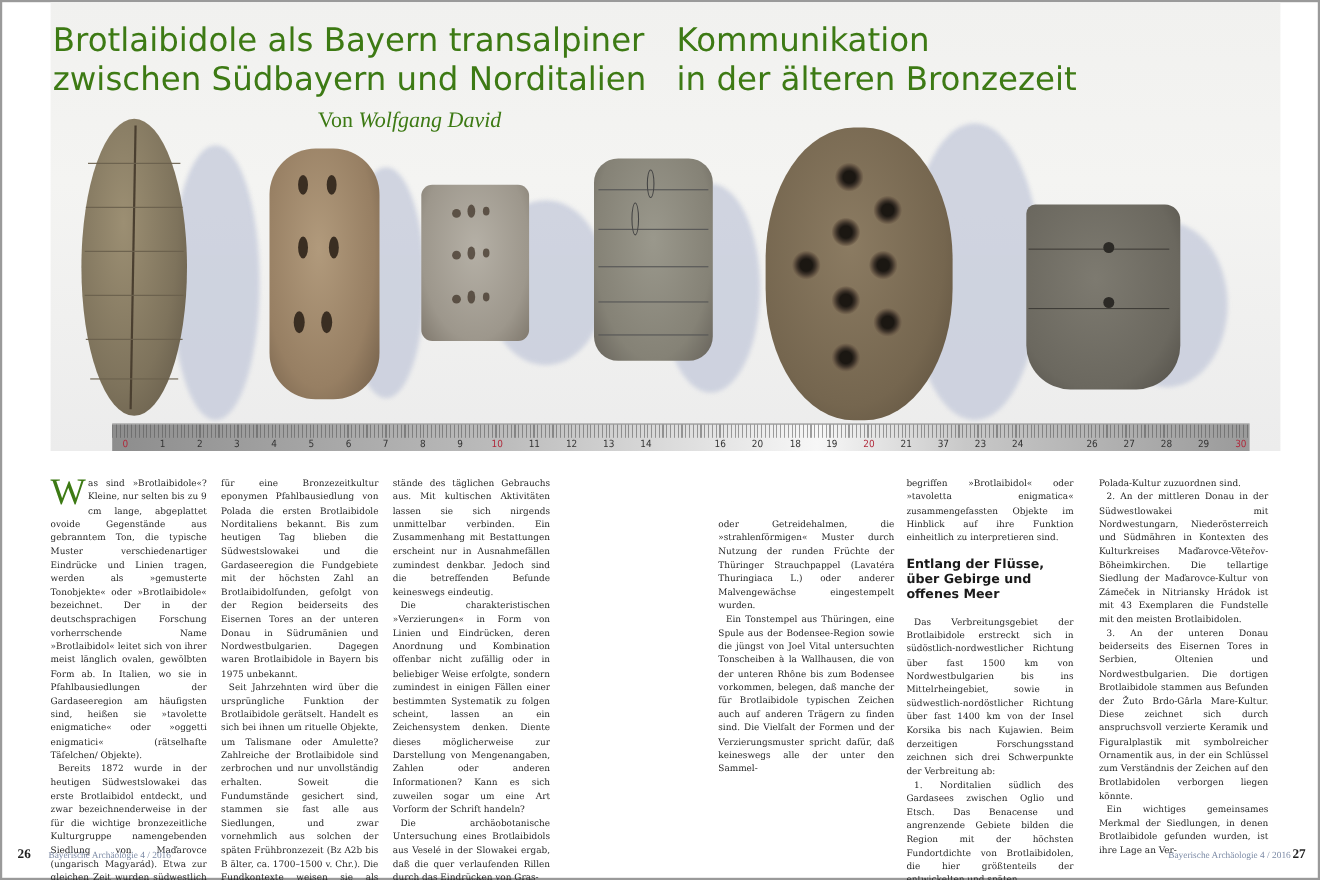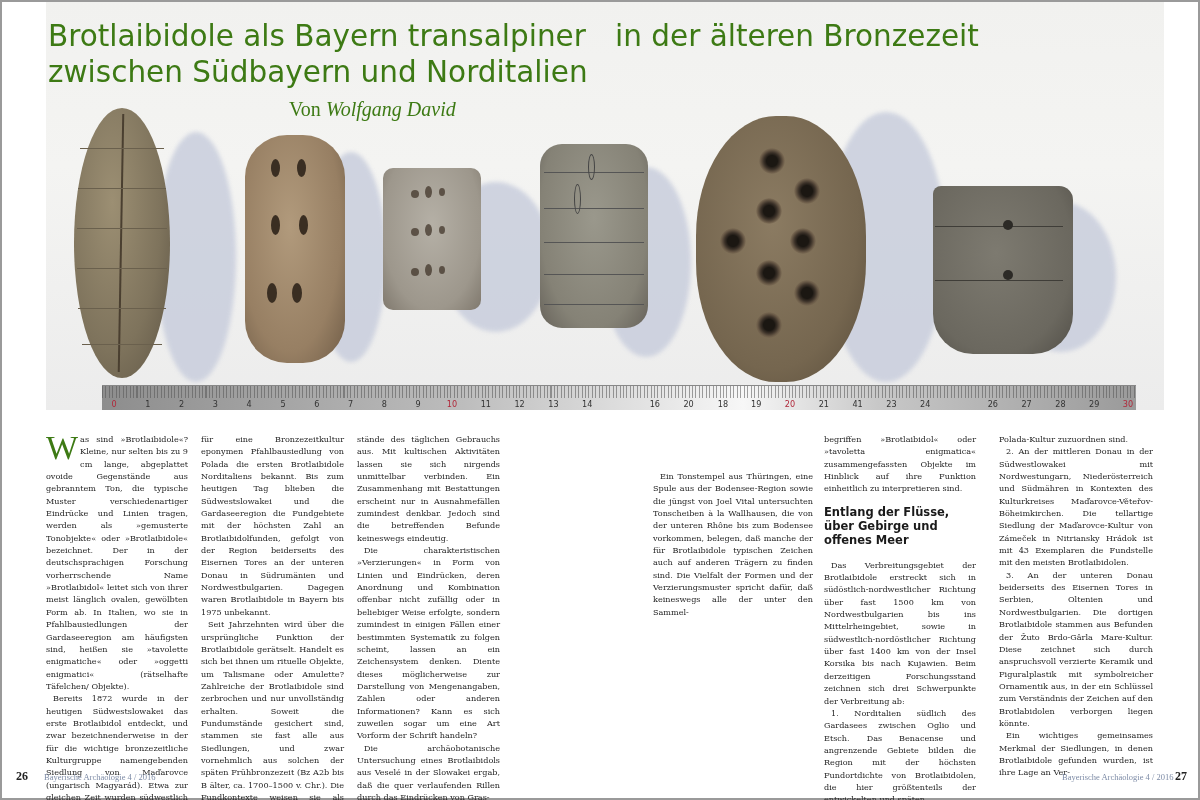--- a/index.html
+++ b/index.html
@@ -117,37 +117,38 @@
         <span class="num" style="left: 383.8px;">11</span>
         <span class="num" style="left: 417.6px;">12</span>
         <span class="num" style="left: 451.4px;">13</span>
         <span class="num" style="left: 485.2px;">14</span>
         <span class="num" style="left: 552.8px;">16</span>
         <span class="num" style="left: 586.6px;">20</span>
         <span class="num" style="left: 621px;">18</span>
         <span class="num" style="left: 654.2px;">19</span>
         <span class="num red" style="left: 688px;">20</span>
         <span class="num" style="left: 721.8px;">21</span>
-        <span class="num" style="left: 755.6px;">41</span>
+        <span class="num" style="left: 755.6px;">37</span>
         <span class="num" style="left: 789.4px;">23</span>
         <span class="num" style="left: 823.2px;">24</span>
         <span class="num" style="left: 857px; margin-top: 28px;">25</span>
         <span class="num" style="left: 890.8px;">26</span>
         <span class="num" style="left: 924.6px;">27</span>
         <span class="num" style="left: 958.4px;">28</span>
         <span class="num" style="left: 992.2px;">29</span>
         <span class="num red" style="left: 1026px;">30</span>
       </div>
   </div>
 
   <div class="title t1">
     <div>Brotlaibidole als Bayern transalpiner</div>
     <div>zwischen Südbayern und Norditalien</div>
   </div>
   <div class="title t2">
+    <div>Kommunikation</div>
     <div>in der älteren Bronzezeit</div>
   </div>
   <div class="byline">
     <span>Von</span>
     <i>Wolfgang David</i>
   </div>
 
   <div class="col" style="left:44px;width:142px;">
     <p class="noindent"><span class="drop">W</span><span>as sind »Brotlaibidole«? Kleine, nur selten bis zu 9 cm lange, abgeplattet ovoide Gegenstände aus gebranntem Ton, die typische Muster verschiedenartiger Eindrücke und Linien tragen, werden als »gemusterte Tonobjekte« oder »Brotlaibidole« bezeichnet. Der in der deutschsprachigen Forschung vorherrschende Name »Brotlaibidol« leitet sich von ihrer meist länglich ovalen, gewölbten Form ab. In Italien, wo sie in Pfahlbausiedlungen der Gardaseeregion am häufigsten sind, heißen sie »tavolette enigmatiche« oder »oggetti enigmatici« (rätselhafte Täfelchen/ Objekte).</span></p>
     <p>Bereits 1872 wurde in der heutigen Südwestslowakei das erste Brotlaibidol entdeckt, und zwar bezeichnenderweise in der für die wichtige bronzezeitliche Kulturgruppe namengebenden Siedlung von Maďarovce (ungarisch Magyarád). Etwa zur gleichen Zeit wurden südwestlich des Gardasees in der ebenfalls</p>
@@ -159,20 +160,21 @@
   </div>
 
   <div class="col" style="left:355px;width:143px;">
     <p class="noindent">stände des täglichen Gebrauchs aus. Mit kultischen Aktivitäten lassen sie sich nirgends unmittelbar verbinden. Ein Zusammenhang mit Bestattungen erscheint nur in Ausnahmefällen zumindest denkbar. Jedoch sind die betreffenden Befunde keineswegs eindeutig.</p>
     <p>Die charakteristischen »Verzierungen« in Form von Linien und Eindrücken, deren Anordnung und Kombination offenbar nicht zufällig oder in beliebiger Weise erfolgte, sondern zumindest in einigen Fällen einer bestimmten Systematik zu folgen scheint, lassen an ein Zeichensystem denken. Diente dieses möglicherweise zur Darstellung von Mengenangaben, Zahlen oder anderen Informationen? Kann es sich zuweilen sogar um eine Art Vorform der Schrift handeln?</p>
     <p>Die archäobotanische Untersuchung eines Brotlaibidols aus Veselé in der Slowakei ergab, daß die quer verlaufenden Rillen durch das Eindrücken von Gras-</p>
   </div>
 
   <div class="col" style="left:651px;width:160px;">
     <div style="height:37px;"></div>
+    <p class="noindent">oder Getreidehalmen, die »strahlenförmigen« Muster durch Nutzung der runden Früchte der Thüringer Strauchpappel (Lavatéra Thuringiaca L.) oder anderer Malvengewächse eingestempelt wurden.</p>
     <p>Ein Tonstempel aus Thüringen, eine Spule aus der Bodensee-Region sowie die jüngst von Joel Vital untersuchten Tonscheiben à la Wallhausen, die von der unteren Rhône bis zum Bodensee vorkommen, belegen, daß manche der für Brotlaibidole typischen Zeichen auch auf anderen Trägern zu finden sind. Die Vielfalt der Formen und der Verzierungsmuster spricht dafür, daß keineswegs alle der unter den Sammel-</p>
   </div>
 
   <div class="col" style="left:822px;width:152px;">
     <p class="noindent">begriffen »Brotlaibidol« oder »tavoletta enigmatica« zusammengefassten Objekte im Hinblick auf ihre Funktion einheitlich zu interpretieren sind.</p>
     <div class="subhead">Entlang der Flüsse, über Gebirge und offenes Meer</div>
     <p>Das Verbreitungsgebiet der Brotlaibidole erstreckt sich in südöstlich-nordwestlicher Richtung über fast 1500 km von Nordwestbulgarien bis ins Mittelrheingebiet, sowie in südwestlich-nordöstlicher Richtung über fast 1400 km von der Insel Korsika bis nach Kujawien. Beim derzeitigen Forschungsstand zeichnen sich drei Schwerpunkte der Verbreitung ab:</p>
     <p>1. Norditalien südlich des Gardasees zwischen Oglio und Etsch. Das Benacense und angrenzende Gebiete bilden die Region mit der höchsten Fundortdichte von Brotlaibidolen, die hier größtenteils der entwickelten und späten</p>
   </div>
 

